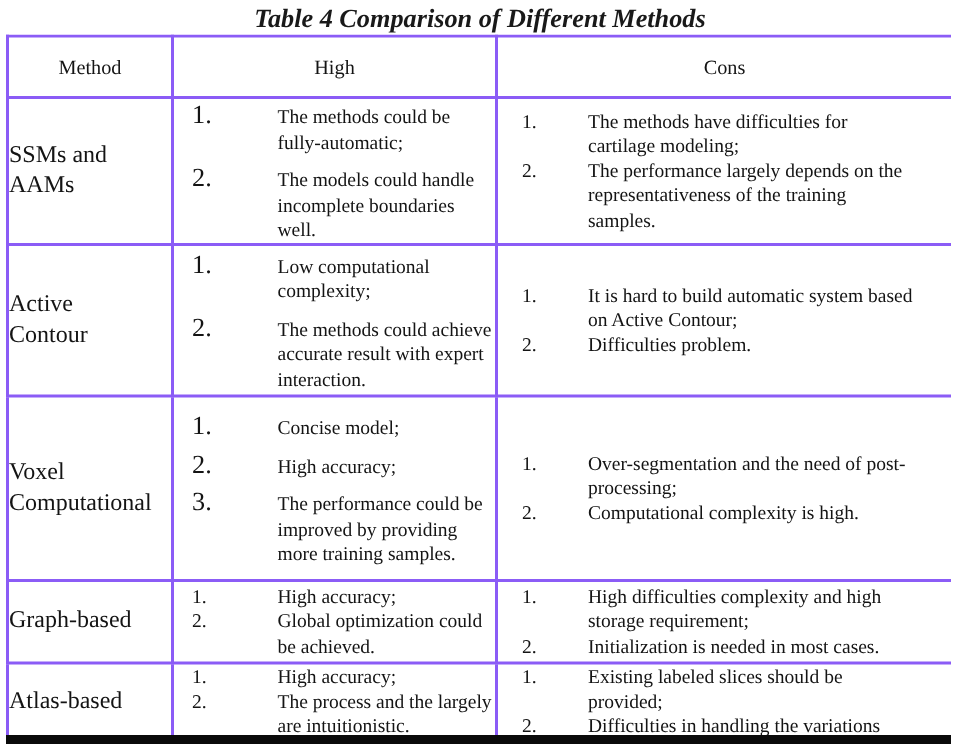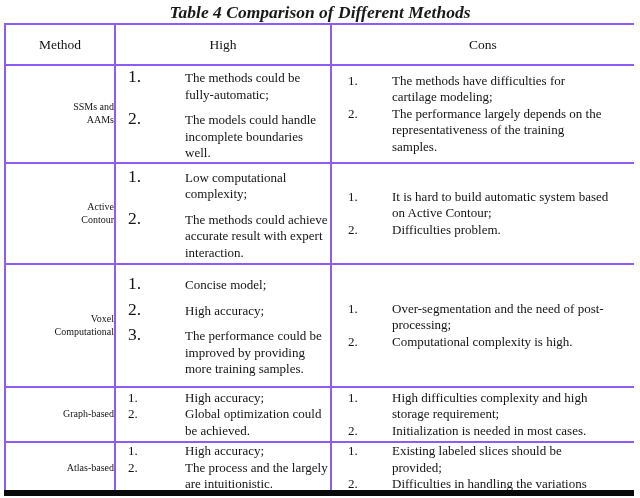--- a/index.html
+++ b/index.html
@@ -29,21 +29,21 @@
   col.c-method{width:110px;}
   col.c-pros{width:216px;}
   col.c-cons{width:304px;}
   tr.tr-header{height:41px;}
   tr.tr-0{height:98px;}
   tr.tr-1{height:101px;}
   tr.tr-2{height:123px;}
   tr.tr-3{height:55px;}
   tr.tr-4{height:52px;}
   th{text-align:center;font-size:13.5px;}
-  td.method-cell{text-align:right;font-size:10px;}
+  td.method-cell{text-align:left;font-size:16px;}
   .item{display:flex;align-items:baseline;}
   .num{flex:none;box-sizing:border-box;display:inline-block;}
   td.pros-cell .num{width:57px;padding-left:12px;}
   td.pros-cell .itxt{width:147px;margin-left:12px;}
   td.cons-cell .num{width:60px;padding-left:16px;}
   td.cons-cell .itxt{width:219px;}
   td.big-nums .num{font-size:17.5px;line-height:1.15;}
   td.big-nums .item + .item{margin-top:5px;}
   .bottom-rule{
     position:absolute;top:490px;left:4px;width:630px;height:6px;

